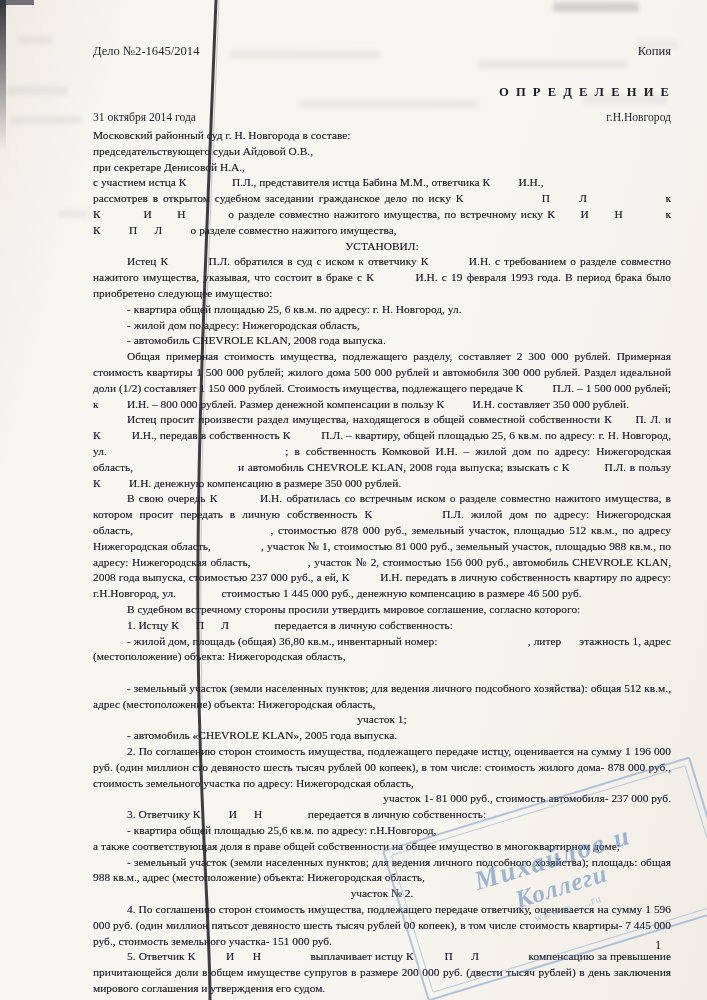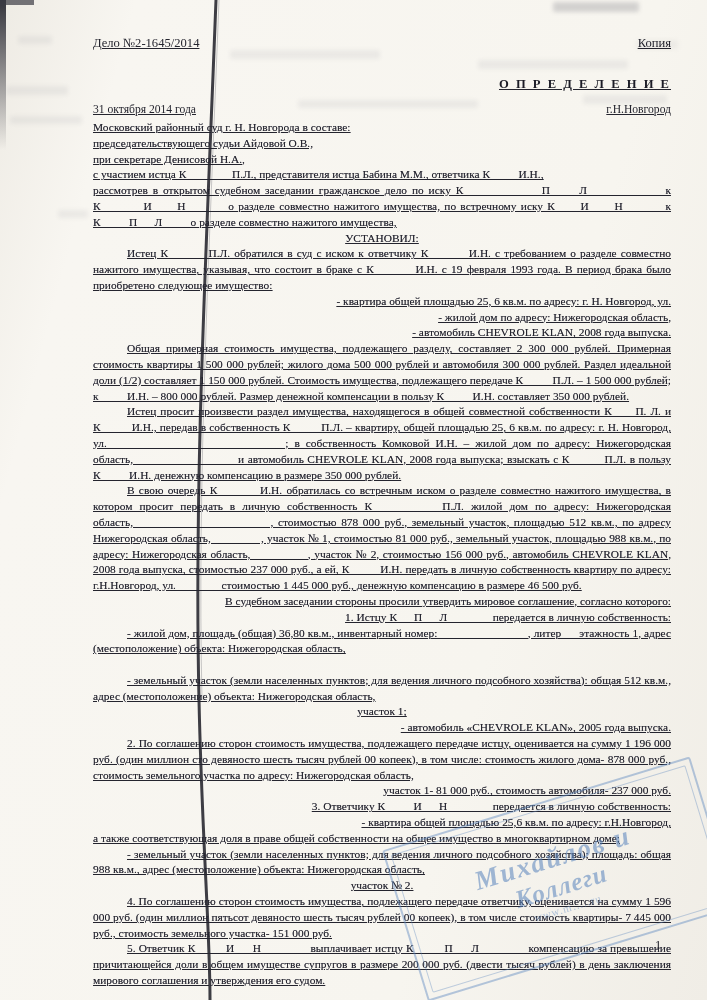--- a/index.html
+++ b/index.html
@@ -2,27 +2,27 @@
 <html><head>
 <meta charset="utf-8">
 <style>
   html,body { margin:0; padding:0; background:#e9e7e2; }
   .page {
     position:relative; width:707px; height:1000px; overflow:hidden;
     background:linear-gradient(105deg,#eeebe4 0%,#f8f6f1 14%,#f7f5ef 68%,#f0ede6 100%);
     font-family:"Liberation Serif","DejaVu Serif",serif;
     color:#24242e;
   }
-  .content { position:absolute; left:93px; top:36px; width:578px;text-decoration:underline; }
+  .content { position:absolute; left:93px; top:44px; width:578px; }
   .hdr { display:flex; justify-content:space-between; font-size:12.6px; }
   .title { text-align:right; font-weight:bold; letter-spacing:2px; margin-top:26px; font-size:12.6px; color:#1c1c26; }
   .sub { display:flex; justify-content:space-between; margin-top:11px; font-size:11.6px; }
   .docbody { margin-top:4px; font-size:11.4px; line-height:15.8px; text-shadow:0 0 .6px rgba(25,25,50,.5); }
   .ln { min-height:15.8px; }
-  .ind { text-indent:34px;text-align:right; }
+  .ind { text-indent:34px; }
   .jst { text-align:justify; }
   .ctr { text-align:center; }
   .rgt { text-align:right; }
   .gapline { height:15.8px; }
   .pagenum { position:absolute; left:655px; top:938px; font-size:12.6px; }
 
   .foldwrap { position:absolute; left:0; top:0; width:707px; height:1000px; pointer-events:none; }
 
   .wm {
     position:absolute; left:398px; top:800px; width:318px; height:154px;
@@ -84,21 +84,21 @@
       <div class="ln jst">с участием истца К&nbsp;&nbsp;&nbsp;&nbsp;&nbsp;&nbsp;&nbsp;&nbsp;&nbsp;&nbsp;&nbsp;&nbsp;&nbsp;&nbsp;&nbsp;&nbsp;П.Л., представителя истца Бабина М.М., ответчика К&nbsp;&nbsp;&nbsp;&nbsp;&nbsp;&nbsp;&nbsp;&nbsp;&nbsp;&nbsp;И.Н.,</div>
       <div class="ln jst">рассмотрев в открытом судебном заседании гражданское дело по иску К&nbsp;&nbsp;&nbsp;&nbsp;&nbsp;&nbsp;&nbsp;&nbsp;&nbsp;&nbsp;&nbsp;&nbsp;&nbsp;&nbsp;&nbsp;&nbsp;П&nbsp;&nbsp;&nbsp;&nbsp;&nbsp;&nbsp;Л&nbsp;&nbsp;&nbsp;&nbsp;&nbsp;&nbsp;&nbsp;&nbsp;&nbsp;&nbsp;&nbsp;&nbsp;&nbsp;&nbsp;&nbsp;&nbsp;к К&nbsp;&nbsp;&nbsp;&nbsp;&nbsp;&nbsp;&nbsp;&nbsp;&nbsp;&nbsp;И&nbsp;&nbsp;&nbsp;&nbsp;&nbsp;&nbsp;Н&nbsp;&nbsp;&nbsp;&nbsp;&nbsp;&nbsp;&nbsp;&nbsp;&nbsp;&nbsp;о разделе совместно нажитого имущества, по встречному иску К&nbsp;&nbsp;&nbsp;&nbsp;&nbsp;&nbsp;И&nbsp;&nbsp;&nbsp;&nbsp;&nbsp;&nbsp;Н&nbsp;&nbsp;&nbsp;&nbsp;&nbsp;&nbsp;&nbsp;&nbsp;&nbsp;&nbsp;к К&nbsp;&nbsp;&nbsp;&nbsp;&nbsp;&nbsp;&nbsp;&nbsp;&nbsp;&nbsp;П&nbsp;&nbsp;&nbsp;&nbsp;&nbsp;&nbsp;Л&nbsp;&nbsp;&nbsp;&nbsp;&nbsp;&nbsp;&nbsp;&nbsp;&nbsp;&nbsp;о разделе совместно нажитого имущества,</div>
       <div class="ln ctr">УСТАНОВИЛ:</div>
       <div class="ln ind jst">Истец К&nbsp;&nbsp;&nbsp;&nbsp;&nbsp;&nbsp;&nbsp;&nbsp;&nbsp;&nbsp;П.Л. обратился в суд с иском к ответчику К&nbsp;&nbsp;&nbsp;&nbsp;&nbsp;&nbsp;&nbsp;&nbsp;&nbsp;&nbsp;И.Н. с требованием о разделе совместно нажитого имущества, указывая, что состоит в браке с К&nbsp;&nbsp;&nbsp;&nbsp;&nbsp;&nbsp;&nbsp;&nbsp;&nbsp;&nbsp;И.Н. с 19 февраля 1993 года. В период брака было приобретено следующее имущество:</div>
       <div class="ln ind">- квартира общей площадью 25, 6 кв.м. по адресу: г. Н. Новгород, ул.</div>
       <div class="ln ind">- жилой дом по адресу: Нижегородская область,</div>
       <div class="ln ind">- автомобиль CHEVROLE KLAN, 2008 года выпуска.</div>
       <div class="ln ind jst">Общая примерная стоимость имущества, подлежащего разделу, составляет 2 300 000 рублей. Примерная стоимость квартиры 1 500 000 рублей; жилого дома 500 000 рублей и автомобиля 300 000 рублей. Раздел идеальной доли (1/2) составляет 1 150 000 рублей. Стоимость имущества, подлежащего передаче К&nbsp;&nbsp;&nbsp;&nbsp;&nbsp;&nbsp;&nbsp;&nbsp;&nbsp;&nbsp;П.Л. – 1 500 000 рублей; к&nbsp;&nbsp;&nbsp;&nbsp;&nbsp;&nbsp;&nbsp;&nbsp;&nbsp;&nbsp;И.Н. – 800 000 рублей. Размер денежной компенсации в пользу К&nbsp;&nbsp;&nbsp;&nbsp;&nbsp;&nbsp;&nbsp;&nbsp;&nbsp;&nbsp;И.Н. составляет 350 000 рублей.</div>
       <div class="ln ind jst">Истец просит произвести раздел имущества, находящегося в общей совместной собственности К&nbsp;&nbsp;&nbsp;&nbsp;&nbsp;&nbsp;П. Л. и К&nbsp;&nbsp;&nbsp;&nbsp;&nbsp;&nbsp;&nbsp;&nbsp;&nbsp;&nbsp;И.Н., передав в собственность К&nbsp;&nbsp;&nbsp;&nbsp;&nbsp;&nbsp;&nbsp;&nbsp;&nbsp;&nbsp;П.Л. – квартиру, общей площадью 25, 6 кв.м. по адресу: г. Н. Новгород, ул.&nbsp;&nbsp;&nbsp;&nbsp;&nbsp;&nbsp;&nbsp;&nbsp;&nbsp;&nbsp;&nbsp;&nbsp;&nbsp;&nbsp;&nbsp;&nbsp;&nbsp;&nbsp;&nbsp;&nbsp;&nbsp;&nbsp;&nbsp;&nbsp;&nbsp;&nbsp;&nbsp;&nbsp;&nbsp;&nbsp;; в собственность Комковой И.Н. – жилой дом по адресу: Нижегородская область,&nbsp;&nbsp;&nbsp;&nbsp;&nbsp;&nbsp;&nbsp;&nbsp;&nbsp;&nbsp;&nbsp;&nbsp;&nbsp;&nbsp;&nbsp;&nbsp;&nbsp;&nbsp;&nbsp;&nbsp;&nbsp;&nbsp;&nbsp;&nbsp;&nbsp;&nbsp;&nbsp;&nbsp;&nbsp;&nbsp;и автомобиль CHEVROLE KLAN, 2008 года выпуска; взыскать с К&nbsp;&nbsp;&nbsp;&nbsp;&nbsp;&nbsp;&nbsp;&nbsp;&nbsp;&nbsp;П.Л. в пользу К&nbsp;&nbsp;&nbsp;&nbsp;&nbsp;&nbsp;&nbsp;&nbsp;&nbsp;&nbsp;И.Н. денежную компенсацию в размере 350 000 рублей.</div>
       <div class="ln ind jst">В свою очередь К&nbsp;&nbsp;&nbsp;&nbsp;&nbsp;&nbsp;&nbsp;&nbsp;&nbsp;&nbsp;И.Н. обратилась со встречным иском о разделе совместно нажитого имущества, в котором просит передать в личную собственность К&nbsp;&nbsp;&nbsp;&nbsp;&nbsp;&nbsp;&nbsp;&nbsp;&nbsp;&nbsp;П.Л. жилой дом по адресу: Нижегородская область,&nbsp;&nbsp;&nbsp;&nbsp;&nbsp;&nbsp;&nbsp;&nbsp;&nbsp;&nbsp;&nbsp;&nbsp;&nbsp;&nbsp;&nbsp;&nbsp;&nbsp;&nbsp;&nbsp;&nbsp;&nbsp;&nbsp;&nbsp;&nbsp;&nbsp;&nbsp;&nbsp;&nbsp;&nbsp;&nbsp;, стоимостью 878 000 руб., земельный участок, площадью 512 кв.м., по адресу Нижегородская область,&nbsp;&nbsp;&nbsp;&nbsp;&nbsp;&nbsp;&nbsp;&nbsp;&nbsp;&nbsp;&nbsp;&nbsp;&nbsp;&nbsp;&nbsp;&nbsp;, участок № 1, стоимостью 81 000 руб., земельный участок, площадью 988 кв.м., по адресу: Нижегородская область,&nbsp;&nbsp;&nbsp;&nbsp;&nbsp;&nbsp;&nbsp;&nbsp;&nbsp;&nbsp;&nbsp;&nbsp;&nbsp;&nbsp;&nbsp;&nbsp;, участок № 2, стоимостью 156 000 руб., автомобиль CHEVROLE KLAN, 2008 года выпуска, стоимостью 237 000 руб., а ей, К&nbsp;&nbsp;&nbsp;&nbsp;&nbsp;&nbsp;&nbsp;&nbsp;&nbsp;&nbsp;И.Н. передать в личную собственность квартиру по адресу: г.Н.Новгород, ул.&nbsp;&nbsp;&nbsp;&nbsp;&nbsp;&nbsp;&nbsp;&nbsp;&nbsp;&nbsp;&nbsp;&nbsp;&nbsp;&nbsp;&nbsp;&nbsp;стоимостью 1 445 000 руб., денежную компенсацию в размере 46 500 руб.</div>
-      <div class="ln ind">В судебном заседании стороны просили утвердить мировое соглашение, согласно которого:</div>
+      <div class="ln ind">В судебном встречному стороны просили утвердить мировое соглашение, согласно которого:</div>
       <div class="ln ind">1. Истцу К&nbsp;&nbsp;&nbsp;&nbsp;&nbsp;&nbsp;П&nbsp;&nbsp;&nbsp;&nbsp;&nbsp;&nbsp;Л&nbsp;&nbsp;&nbsp;&nbsp;&nbsp;&nbsp;&nbsp;&nbsp;&nbsp;&nbsp;&nbsp;&nbsp;&nbsp;&nbsp;&nbsp;&nbsp;передается в личную собственность:</div>
       <div class="ln ind jst">- жилой дом, площадь (общая) 36,80 кв.м., инвентарный номер:&nbsp;&nbsp;&nbsp;&nbsp;&nbsp;&nbsp;&nbsp;&nbsp;&nbsp;&nbsp;&nbsp;&nbsp;&nbsp;&nbsp;&nbsp;&nbsp;&nbsp;&nbsp;&nbsp;&nbsp;&nbsp;&nbsp;&nbsp;&nbsp;&nbsp;&nbsp;&nbsp;&nbsp;&nbsp;&nbsp;, литер&nbsp;&nbsp;&nbsp;&nbsp;&nbsp;&nbsp;этажность 1, адрес (местоположение) объекта: Нижегородская область,</div>
       <div class="ln gapline"></div>
       <div class="ln ind jst">- земельный участок (земли населенных пунктов; для ведения личного подсобного хозяйства): общая 512 кв.м., адрес (местоположение) объекта: Нижегородская область,</div>
       <div class="ln ctr">участок 1;</div>
       <div class="ln ind">- автомобиль «CHEVROLE KLAN», 2005 года выпуска.</div>
       <div class="ln ind jst">2. По соглашению сторон стоимость имущества, подлежащего передаче истцу, оценивается на сумму 1 196 000 руб. (один миллион сто девяносто шесть тысяч рублей 00 копеек), в том числе: стоимость жилого дома- 878 000 руб., стоимость земельного участка по адресу: Нижегородская область,</div>
       <div class="ln rgt">участок 1- 81 000 руб., стоимость автомобиля- 237 000 руб.</div>
       <div class="ln ind">3. Ответчику К&nbsp;&nbsp;&nbsp;&nbsp;&nbsp;&nbsp;&nbsp;&nbsp;&nbsp;&nbsp;И&nbsp;&nbsp;&nbsp;&nbsp;&nbsp;&nbsp;Н&nbsp;&nbsp;&nbsp;&nbsp;&nbsp;&nbsp;&nbsp;&nbsp;&nbsp;&nbsp;&nbsp;&nbsp;&nbsp;&nbsp;&nbsp;&nbsp;передается в личную собственность:</div>
       <div class="ln ind">- квартира общей площадью 25,6 кв.м. по адресу: г.Н.Новгород,</div>

